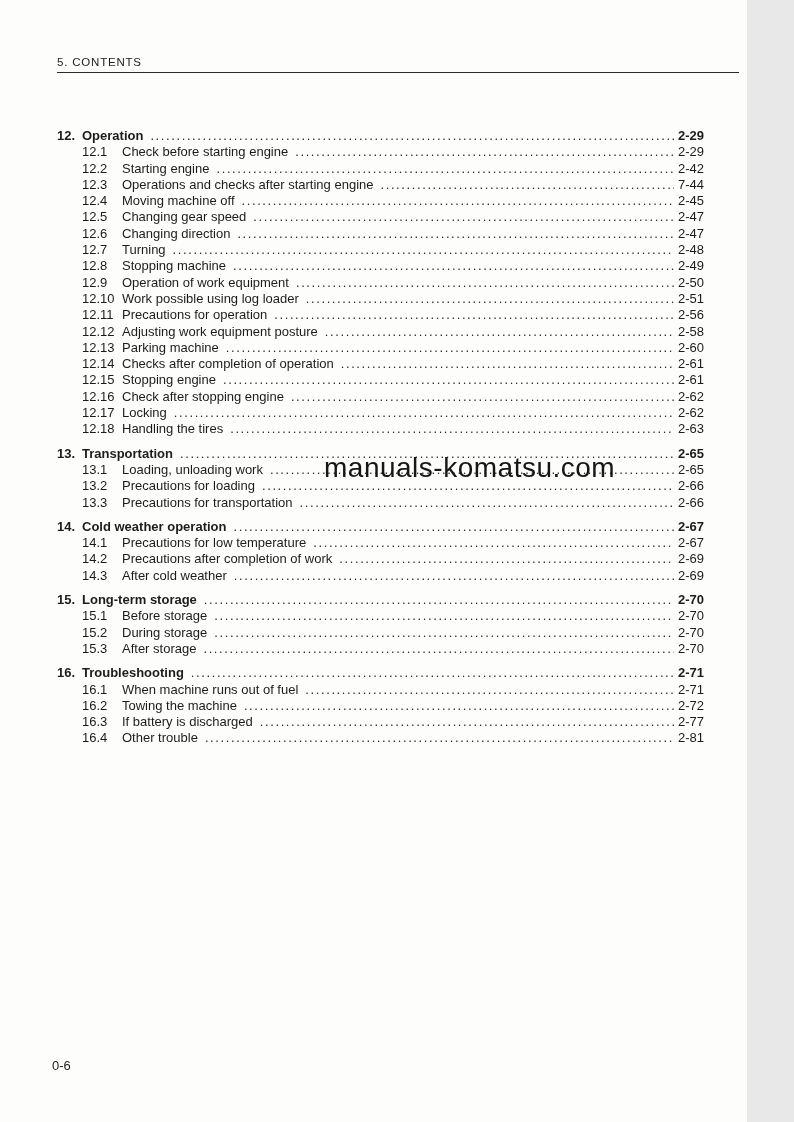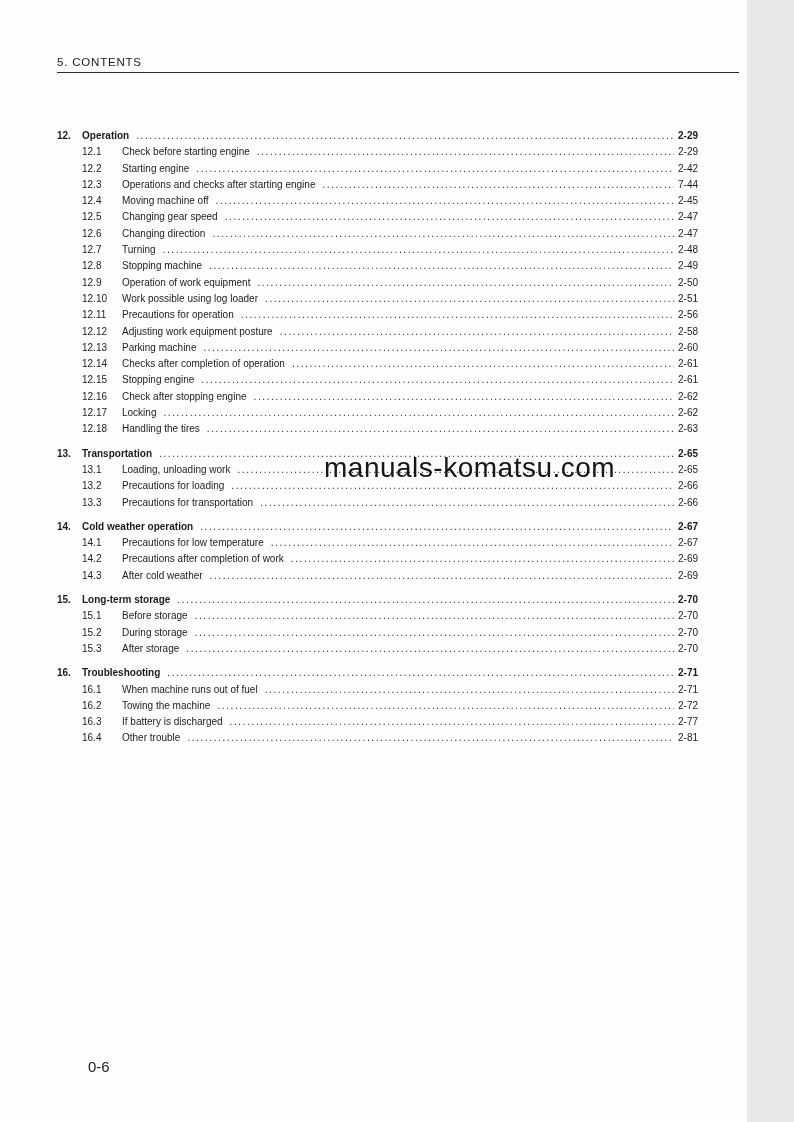--- a/index.html
+++ b/index.html
@@ -30,21 +30,21 @@
     top: 72px;
     width: 682px;
     height: 1px;
     background: #2a2a2a;
   }
   .toc {
     position: absolute;
     left: 57px;
     top: 128px;
     width: 665px;
-    font-size: 10px;
+    font-size: 13px;
   }
   .row {
     display: flex;
     align-items: baseline;
     line-height: 16.3px;
     white-space: nowrap;
   }
   .section-row {
     font-weight: bold;
     margin-top: 8px;
@@ -86,23 +86,22 @@
     font-size: 28px;
     font-weight: 400;
     color: #161616;
     letter-spacing: 0.5px;
     z-index: 5;
   }
   .footer-label {
     position: absolute;
     left: 52px;
     top: 1058px;
-    font-size: 15px;
+    font-size: 13px;
     color: #1c1c1c;
-    margin-left: 36px;
   }
 </style>
 </head>
 <body>
 
 <div class="page">
 
   <div class="header-label">5. CONTENTS</div>
 
   <div class="header-rule"></div>

